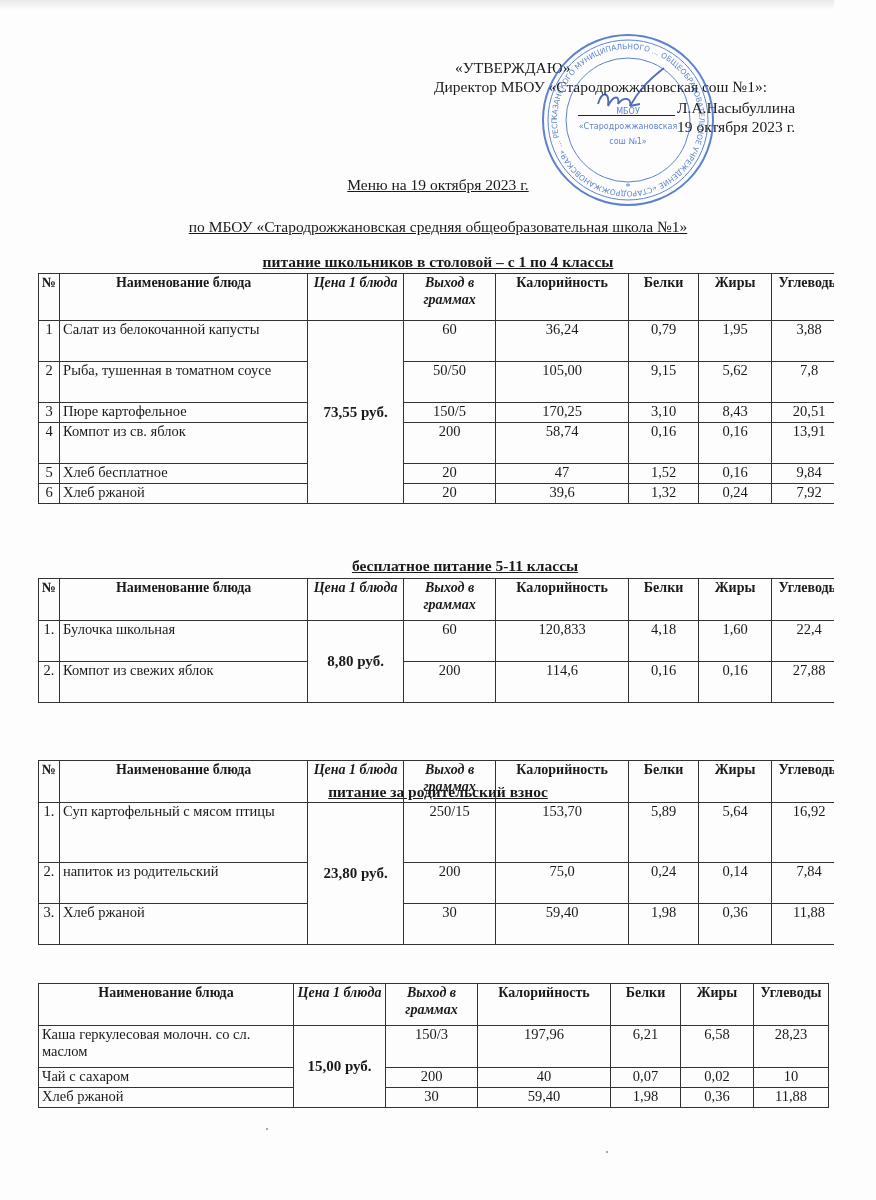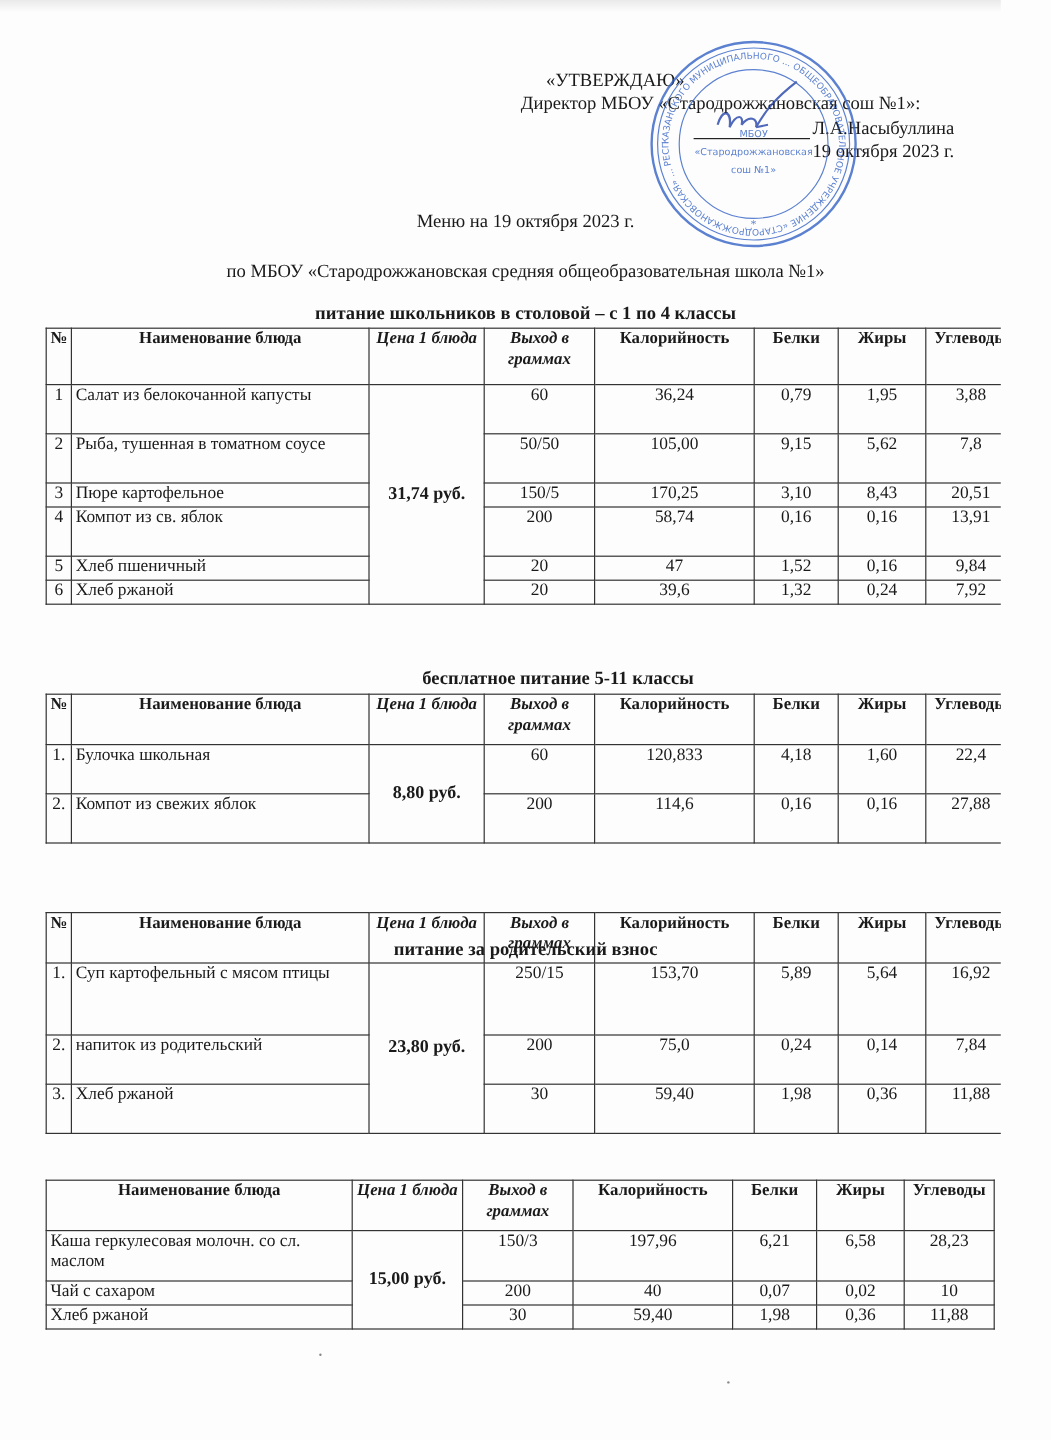--- a/index.html
+++ b/index.html
@@ -12,21 +12,21 @@
   .scan-corner { position: absolute; right: 0; top: 0; width: 14px; height: 14px;
     background: #111; border-bottom-left-radius: 10px; }
   .approve { position: absolute; left: 0; top: 0; }
   .approve div { position: absolute; font-size: 15.5px; white-space: nowrap; }
   .approve .a1 { left: 455px; top: 59px; }
   .approve .a2 { left: 434px; top: 78px; }
   .approve .a3 { left: 677px; top: 99px; }
   .approve .a4 { left: 677px; top: 118px; }
   .sig-line { position: absolute; left: 578px; top: 115px; width: 97px; border-top: 1px solid #222; }
   .stamp { position: absolute; left: 540px; top: 32px; width: 176px; height: 176px; opacity: .78; }
-  .center { position: absolute; left: 0; width: 876px; text-align: center; font-size: 15.5px; }
+  .center { position: absolute; left: 0; width: 876px; text-align: center; font-size: 15.5px; text-decoration: underline; }
   .bold { font-weight: bold; margin-top: 17px; }
   table.menu {
     position: absolute; left: 38px; border-collapse: collapse; font-size: 14.5px; table-layout: fixed;
   }
   table.menu td, table.menu th {
     border: 1px solid #333; padding: 0 3px; vertical-align: top; line-height: 17px;
   }
   table.menu th { font-weight: bold; text-align: center; font-size: 14px; overflow: hidden; white-space: nowrap; }
   table.menu th.wrap { white-space: normal; font-style: italic; }
   table.menu td.c { text-align: center; }
@@ -88,21 +88,21 @@
     <th class="wrap">Цена 1 блюда</th>
     <th class="wrap">Выход в граммах</th>
     <th>Калорийность</th>
     <th>Белки</th>
     <th>Жиры</th>
     <th>Углеводы</th>
   </tr>
   <tr style="height:41px">
     <td class="c">1</td>
     <td class="name">Салат из белокочанной капусты</td>
-    <td class="price" rowspan="6">31,74 руб.</td>
+    <td class="price" rowspan="6">73,55 руб.</td>
     <td class="c">60</td>
     <td class="c">36,24</td>
     <td class="c">0,79</td>
     <td class="c">1,95</td>
     <td class="c">3,88</td>
   </tr>
   <tr style="height:41px">
     <td class="c">2</td>
     <td class="name">Рыба, тушенная в томатном соусе</td>
     <td class="c">50/50</td>
@@ -124,21 +124,21 @@
     <td class="c">4</td>
     <td class="name">Компот из св. яблок</td>
     <td class="c">200</td>
     <td class="c">58,74</td>
     <td class="c">0,16</td>
     <td class="c">0,16</td>
     <td class="c">13,91</td>
   </tr>
   <tr style="height:20px">
     <td class="c">5</td>
-    <td class="name">Хлеб пшеничный</td>
+    <td class="name">Хлеб бесплатное</td>
     <td class="c">20</td>
     <td class="c">47</td>
     <td class="c">1,52</td>
     <td class="c">0,16</td>
     <td class="c">9,84</td>
   </tr>
   <tr style="height:20px">
     <td class="c">6</td>
     <td class="name">Хлеб ржаной</td>
     <td class="c">20</td>

